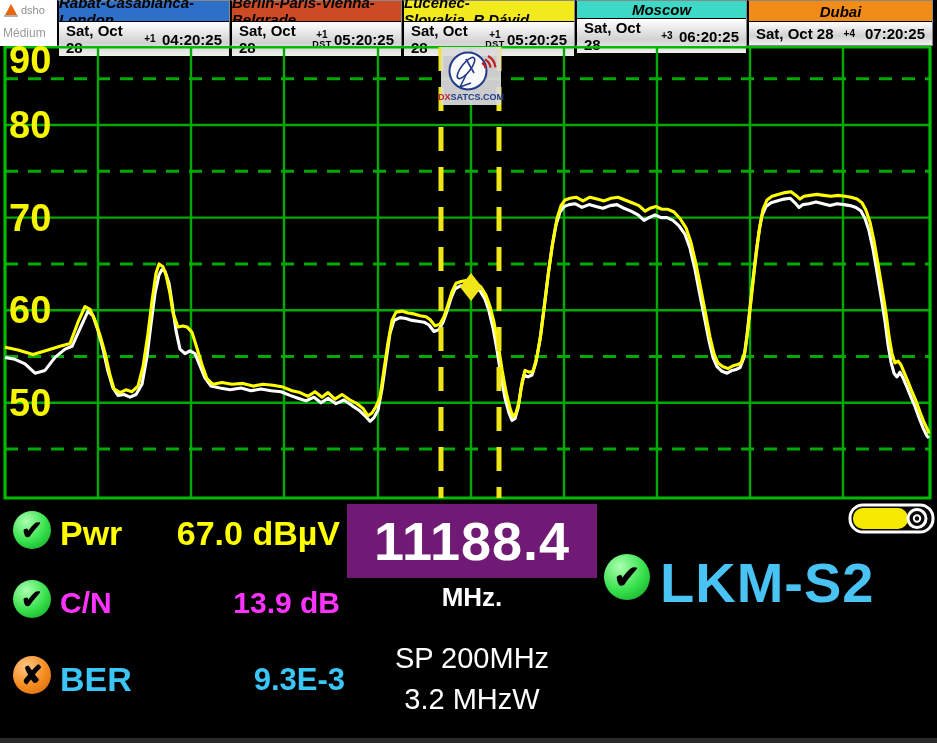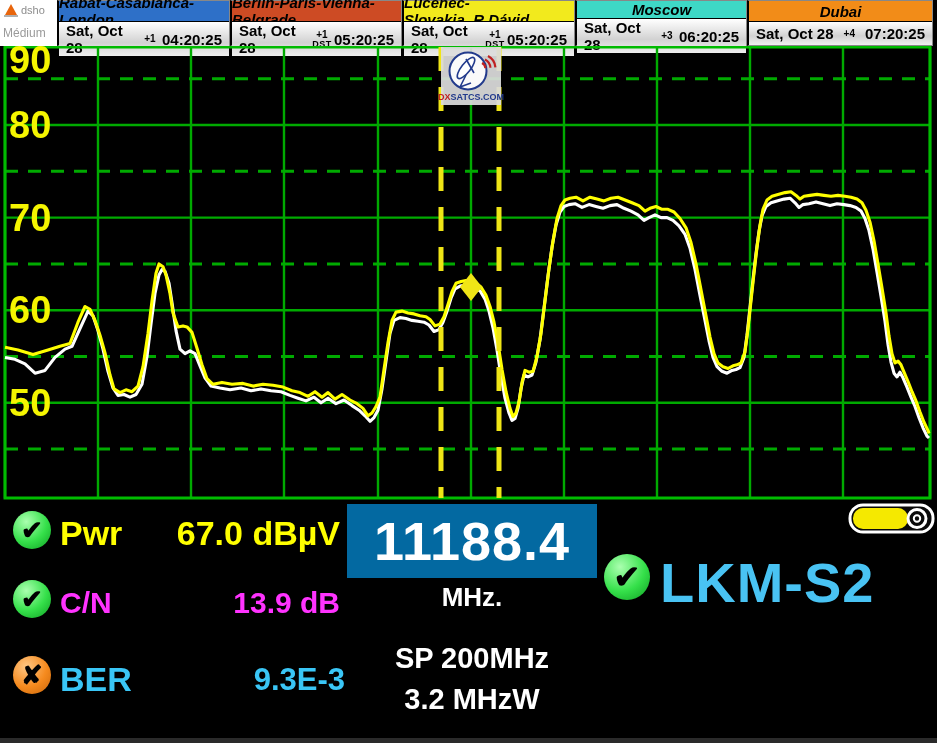--- a/index.html
+++ b/index.html
@@ -39,27 +39,27 @@
   .s38 { width:38px; height:38px; font-size:26px; }
   .s46 { width:46px; height:46px; font-size:32px; }
 
   .lbl { position:absolute; font-weight:bold; white-space:nowrap; }
   .val { position:absolute; font-weight:bold; text-align:right; white-space:nowrap; }
   .yellow { color:#ffff00; }
   .magenta { color:#ff33ff; }
   .cyan { color:#3ac6f6; }
   .bcyan { color:#12d8f8; }
 
-  .freqbox { position:absolute; left:347px; top:504px; width:250px; height:74px; background:#0369a1;
+  .freqbox { position:absolute; left:347px; top:504px; width:250px; height:74px; background:#701a75;
              display:flex; align-items:center; justify-content:center; }
   .freqval { color:#fff; font-weight:bold; font-size:54px; letter-spacing:1px; }
   .frequnit { position:absolute; left:347px; top:582px; width:250px; text-align:center;
               color:#fff; font-weight:bold; font-size:26px; }
   .spblock { position:absolute; left:347px; top:638px; width:250px; text-align:center;
-             color:#fff; font-weight:bold; font-size:29px; line-height:41px; }
+             color:#fff; font-weight:normal; font-size:29px; line-height:41px; }
   .lkm { position:absolute; left:660px; top:550px; font-weight:bold; font-size:56px;
          color:#49c3f3; letter-spacing:1px; }
   .margin7 { position:absolute; left:660px; top:640px; width:270px; text-align:center;
              font-weight:bold; font-size:44px; }
   .battery { position:absolute; left:848px; top:503px; }
   .bottomstrip { position:absolute; left:0; bottom:0; width:937px; height:5px; background:#2a2a2a; }
 </style>
 </head>
 <body>
 

